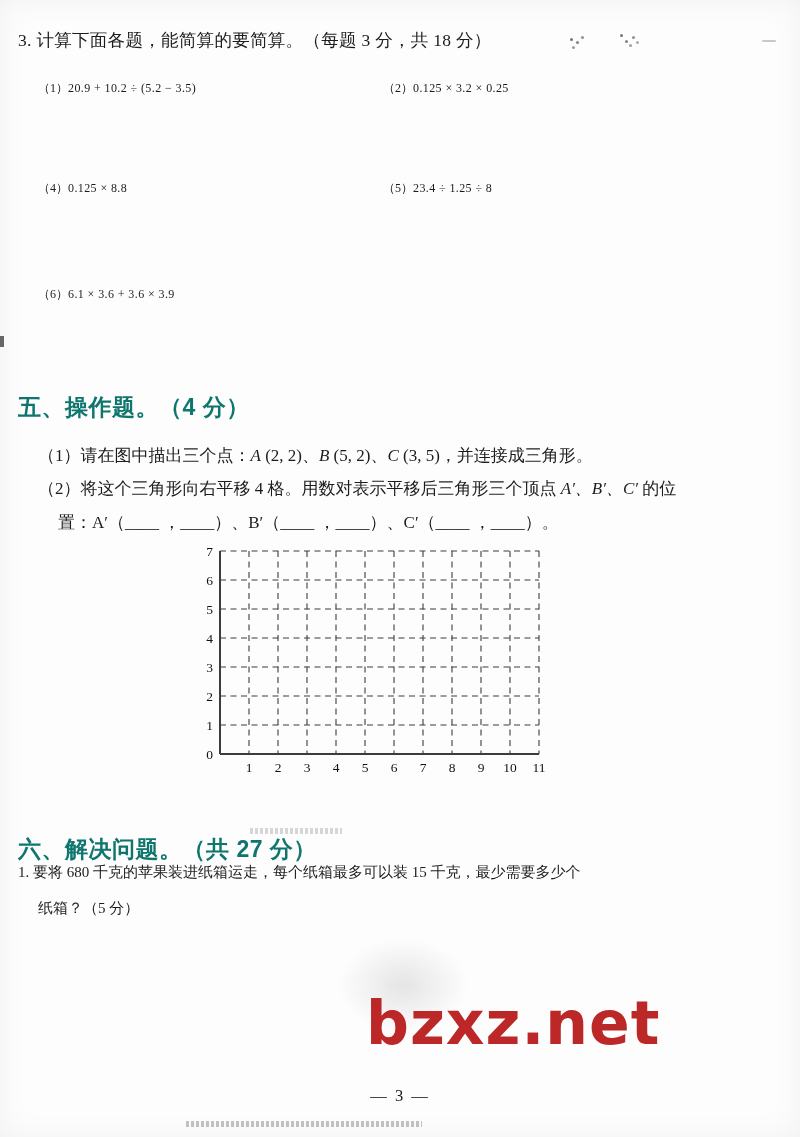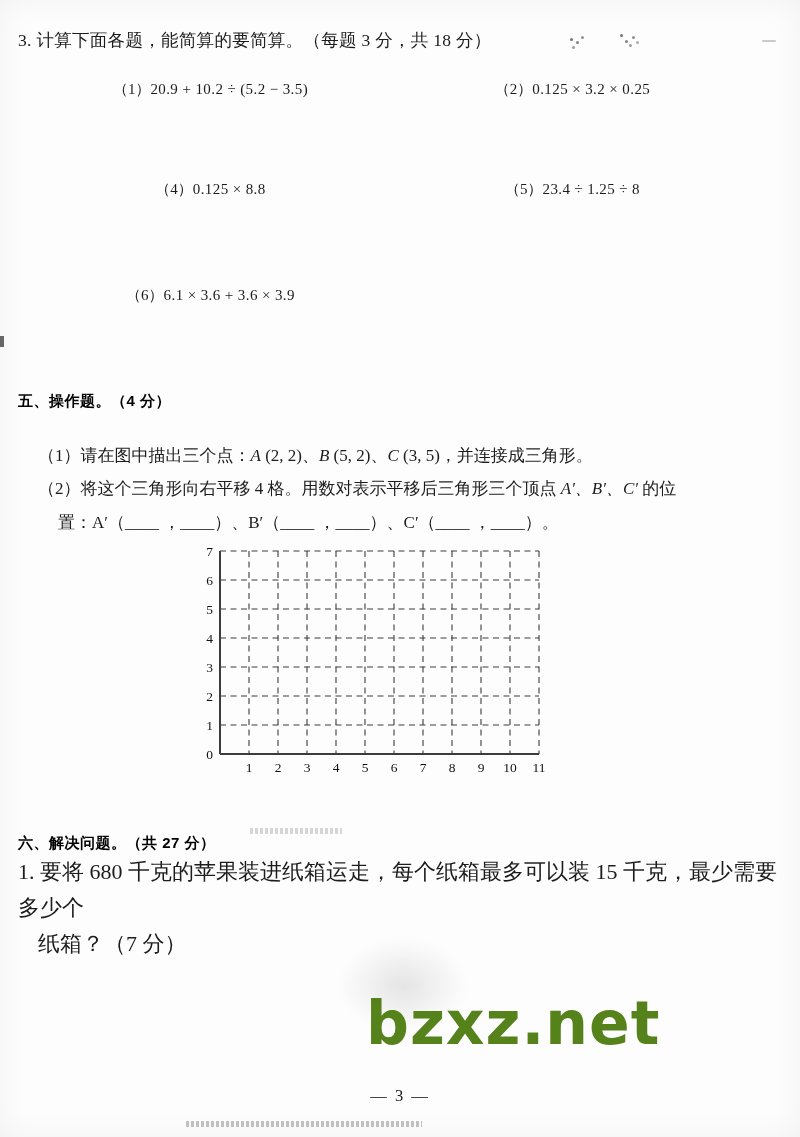--- a/index.html
+++ b/index.html
@@ -19,43 +19,43 @@
     left:18px; top:28px;
     font-size:17.5px; letter-spacing:.3px;
   }
   .calc-grid{
     left:38px; top:80px; width:724px;
     display:grid;
     grid-template-columns:345px auto;
     grid-template-rows:100px 106px auto;
     align-items:start;
   }
-  .calc-problem{ font-size:15px; white-space:nowrap;text-align:center; }
+  .calc-problem{ font-size:12px; white-space:nowrap; }
   .calc-problem .expr{ letter-spacing:.4px; }
 
   
   .sec-heading{
     left:18px;
     font-family:"Liberation Sans", sans-serif;
-    font-weight:700; font-size:15px; color:#000000;
+    font-weight:700; font-size:23px; color:#0f766e;
     letter-spacing:.5px;
   }
   .op-heading{ top:392px; }
   .op-item1{ left:38px; top:444px; font-size:17px; }
   .op-item2{ left:38px; top:472px; font-size:17px; line-height:34px; width:740px; }
   .op-item2 .line2{ display:block; margin-left:20px; }
   .var{ font-style:italic; font-family:"Liberation Serif", serif; }
 
   
   .grid-figure{ left:200px; top:548px; }
   .grid-figure svg text{ font-family:"Liberation Serif", serif; }
 
   
   .wp-heading{ top:806px;margin-top:28px; }
-  .word-problem{ left:18px; top:854px; font-size:22px; line-height:36px; width:764px; }
+  .word-problem{ left:18px; top:854px; font-size:15px; line-height:36px; width:764px; }
   .word-problem .line2{ display:block; margin-left:20px; }
 
   
   .site-watermark{
     left:366px; top:988px;
     font-family:"DejaVu Sans", sans-serif;
     font-weight:700; font-size:60px; letter-spacing:1px;
     color:#c9c9c9; opacity:.95;
   }
   .watermark-blob{
@@ -158,25 +158,25 @@
       <text x="281" y="224" text-anchor="middle" font-size="13.5" fill="#111">9</text>
       <text x="310" y="224" text-anchor="middle" font-size="13.5" fill="#111">10</text>
       <text x="339" y="224" text-anchor="middle" font-size="13.5" fill="#111">11</text>
     </svg>
 </div>
 
 <div class="abs sec-heading wp-heading">六、解决问题。（共 27 分）</div>
 
 <p class="abs word-problem">
   <span>1. 要将 680 千克的苹果装进纸箱运走，每个纸箱最多可以装 15 千克，最少需要多少个</span>
-  <span class="line2">纸箱？（7 分）</span>
+  <span class="line2">纸箱？（5 分）</span>
 </p>
 
 <div class="abs watermark-blob"></div>
-<div class="abs site-watermark" style="color: #4d7c0f;">bzxz.net</div>
+<div class="abs site-watermark" style="color: #b91c1c;">bzxz.net</div>
 <div class="abs page-number">— 3 —</div>
 
 <div class="abs speck a"></div>
 <div class="abs speck b"></div>
 <div class="abs speck c"></div>
 <div class="abs edge-nub"></div>
 <div class="abs smudge center"></div>
 <div class="abs smudge bottom"></div>
 
 </body></html>

